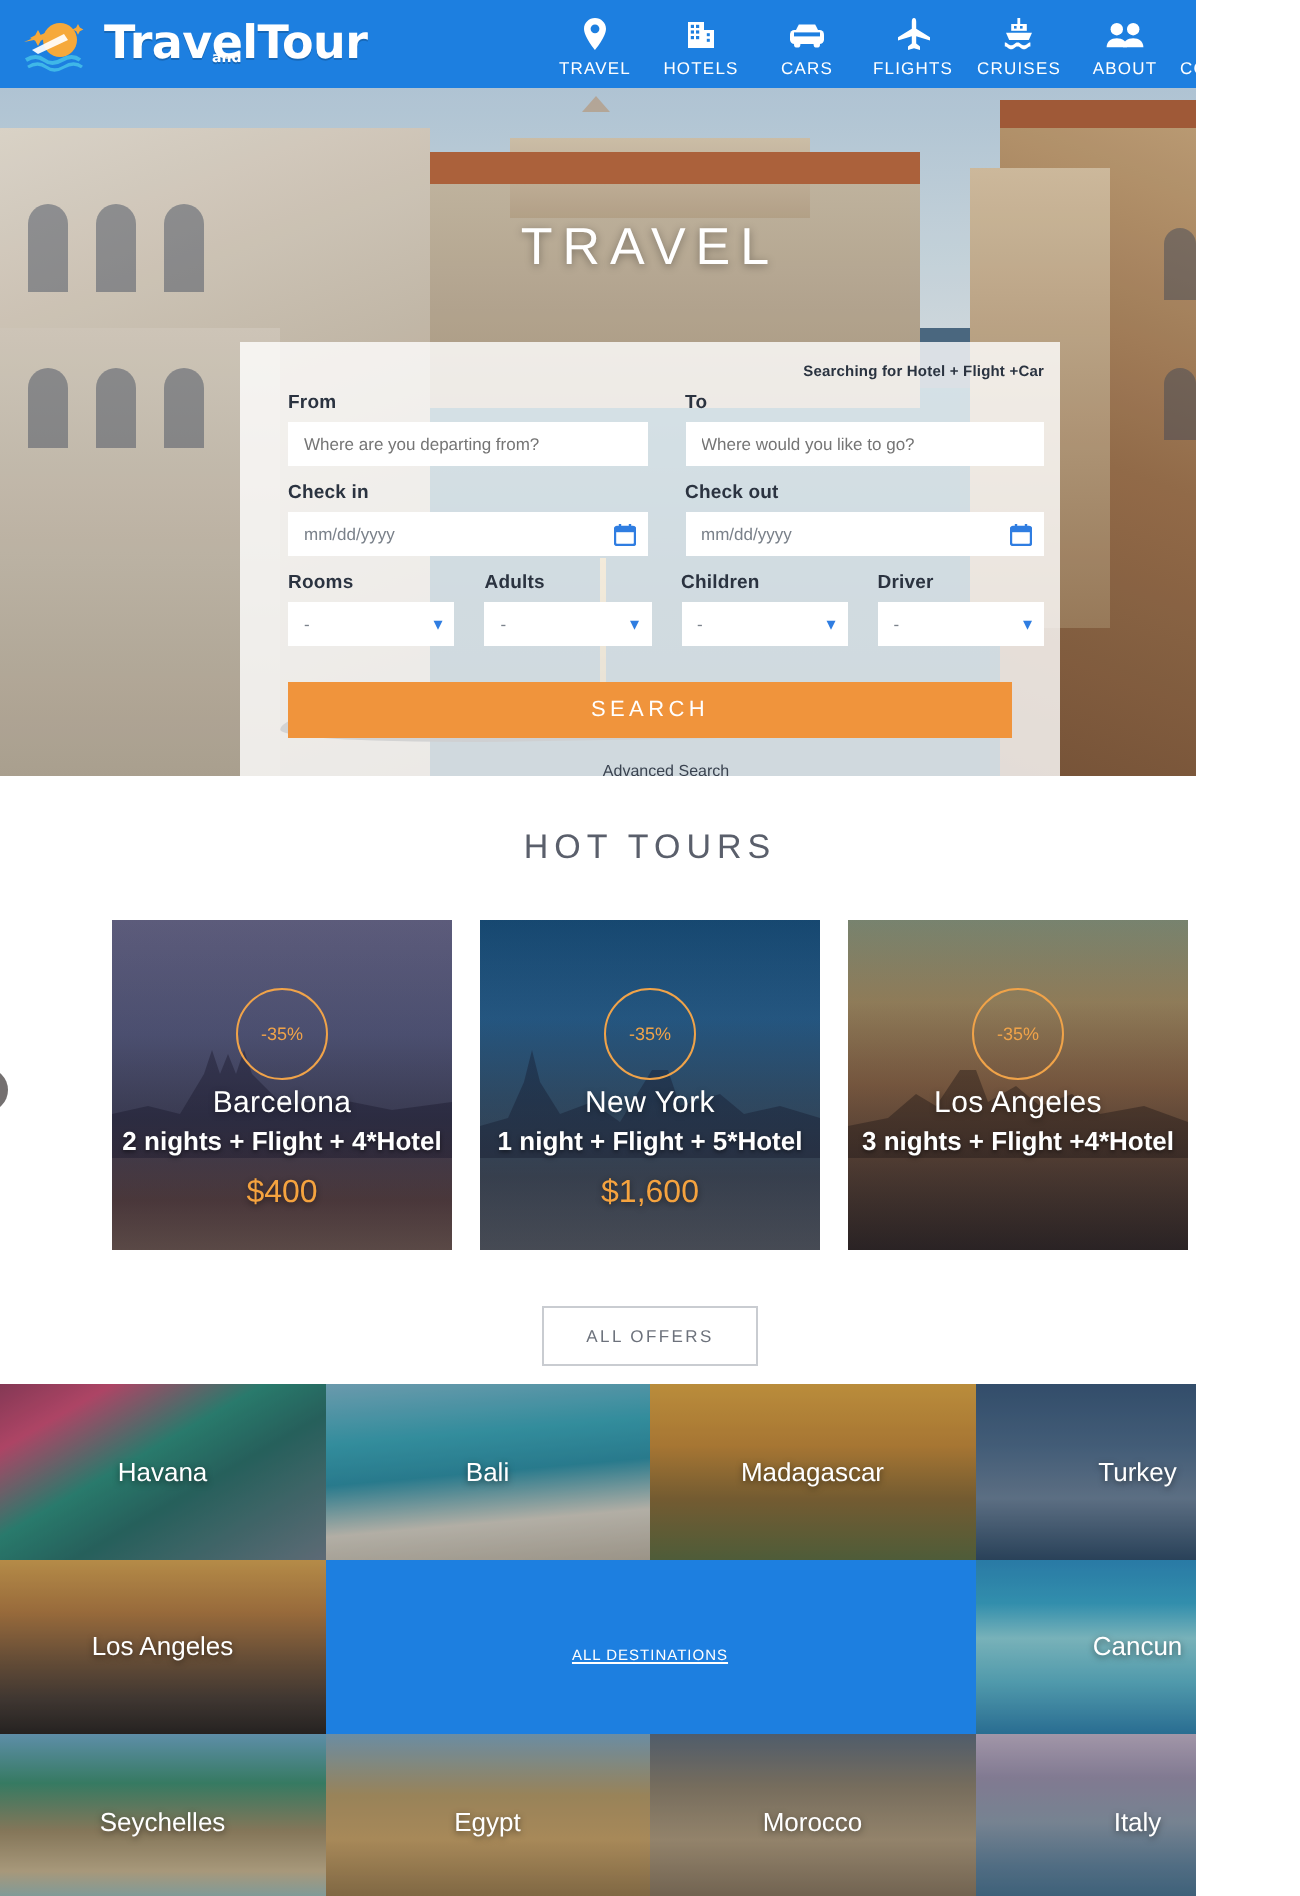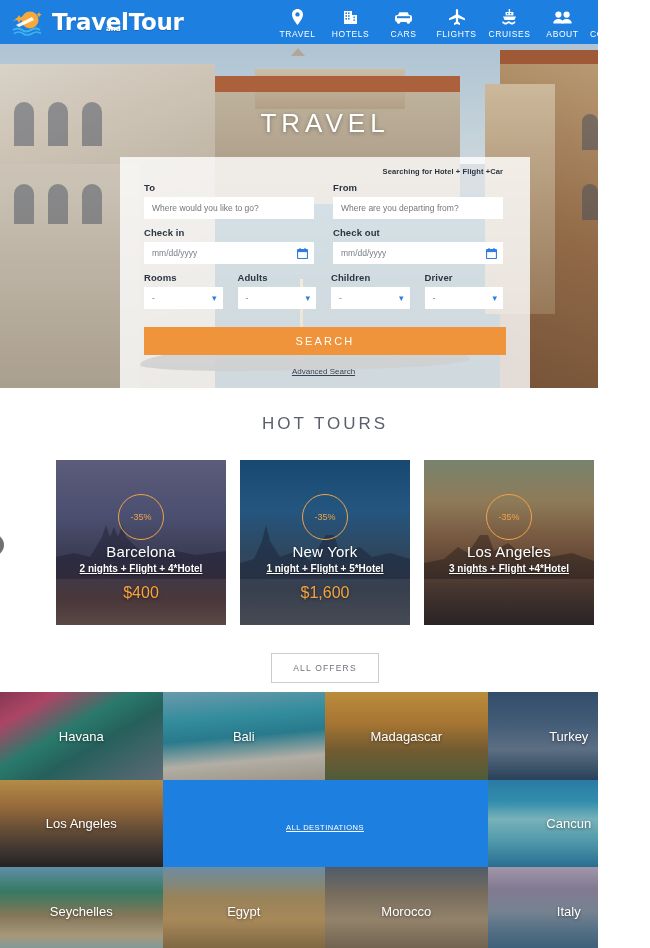--- a/index.html
+++ b/index.html
@@ -85,22 +85,22 @@
   }
   .pin-btn{
     position:absolute;right:10px;top:74px;width:30px;height:30px;border-radius:50%;
     background:#f5973d;display:flex;align-items:center;justify-content:center;
     z-index:12;cursor:pointer;box-shadow:0 1px 3px rgba(0,0,0,.25);
   }
   .pin-btn svg{fill:#fff;}
 
   
   .search-panel{
-    position:absolute;left:120px;top:113px;width:410px;height:242px;
-    background:rgba(255,255,255,.80);z-index:10;padding:10px 27px 0 24px;
+    position:absolute;left:120px;top:127px;width:410px;height:242px;
+    background:rgba(255,255,255,.80);z-index:10;padding:10px 8px 0 24px;
   }
   .search-note{
     text-align:right;font-size:7.5px;font-weight:bold;color:#2a3340;
     letter-spacing:.1px;margin-bottom:6px;
   }
   .frow{display:flex;gap:19px;}
   .fcol{flex:1;}
   .flabel{
     font-size:9.5px;font-weight:bold;color:#2b3340;margin-bottom:4px;display:block;
     letter-spacing:.1px;
@@ -148,21 +148,21 @@
   .c3{background:linear-gradient(#8d9a7d 0%,#b59a66 25%,#9d6f45 50%,#6a4b33 75%,#3a2a1e 100%);}
   .c1::after,.c2::after,.c3::after{
     content:"";position:absolute;inset:0;
     background:linear-gradient(rgba(20,25,45,.18),rgba(20,25,45,.42));
   }
   .sky-sil{position:absolute;bottom:28%;left:0;width:100%;height:40%;}
   .card-body{
     position:absolute;left:0;right:0;top:50%;text-align:center;color:#fff;z-index:3;
   }
   .card-city{font-size:15px;letter-spacing:.2px;text-shadow:0 1px 3px rgba(0,0,0,.4);}
-  .card-desc{font-size:10px;font-weight:bold;margin-top:3px;text-shadow:0 1px 2px rgba(0,0,0,.5);text-decoration:underline;}
+  .card-desc{font-size:13px;font-weight:bold;margin-top:3px;text-shadow:0 1px 2px rgba(0,0,0,.5);}
   .card-price{
     font-size:16px;color:#f5a33f;margin-top:10px;text-shadow:0 1px 3px rgba(0,0,0,.45);
   }
   .badge{
     position:absolute;left:50%;top:34px;transform:translateX(-50%);
     width:46px;height:46px;border-radius:50%;border:1px solid #f0a349;
     display:flex;align-items:center;justify-content:center;
     color:#f0a349;font-size:9px;z-index:3;
   }
   .arrow{
@@ -359,26 +359,26 @@
       <svg width="13" height="16" viewBox="0 0 13 16">
           <path d="M6.5 0C3.5 0 1 2.4 1 5.4 1 9.5 6.5 16 6.5 16S12 9.5 12 5.4C12 2.4 9.5 0 6.5 0zm0 7.6a2.2 2.2 0 110-4.4 2.2 2.2 0 010 4.4z"></path>
         </svg>
     </div>
 
     <div class="search-panel">
       <div class="search-note">Searching for Hotel + Flight +Car</div>
 
       <div class="frow">
         <div class="fcol">
+          <span class="flabel">From</span>
+          <input class="ftext" type="text" placeholder="Where are you departing from?" style="">
+        </div>
+        <div class="fcol">
           <span class="flabel">To</span>
           <input class="ftext" type="text" placeholder="Where would you like to go?" style="">
-        </div>
-        <div class="fcol">
-          <span class="flabel">From</span>
-          <input class="ftext" type="text" placeholder="Where are you departing from?" style="">
         </div>
       </div>
 
       <div class="frow" style="margin-top:8px;">
         <div class="fcol">
           <span class="flabel">Check in</span>
           <div class="fdate">
             <span>mm/dd/yyyy</span>
             <span class="cal-ico">
               <svg width="11" height="11" viewBox="0 0 11 11">

